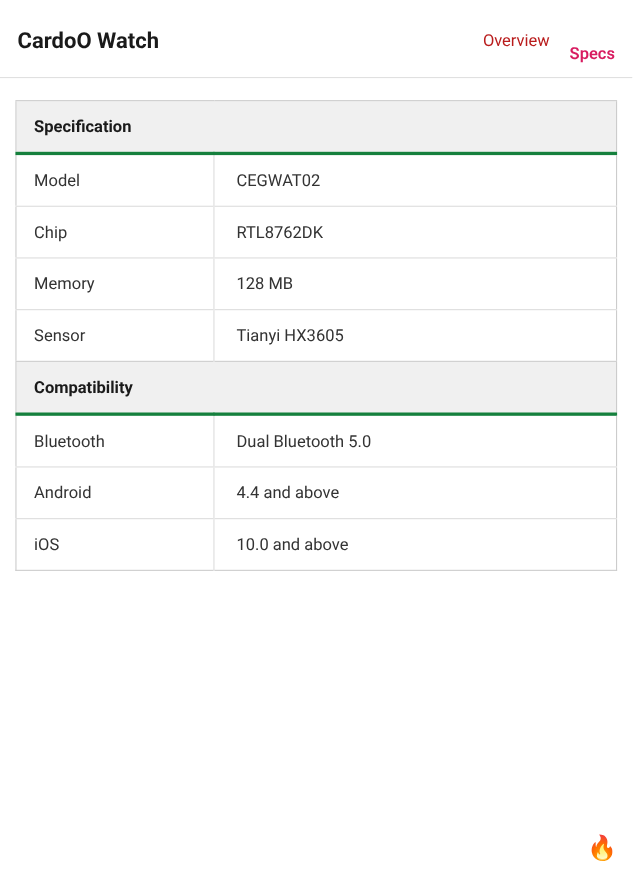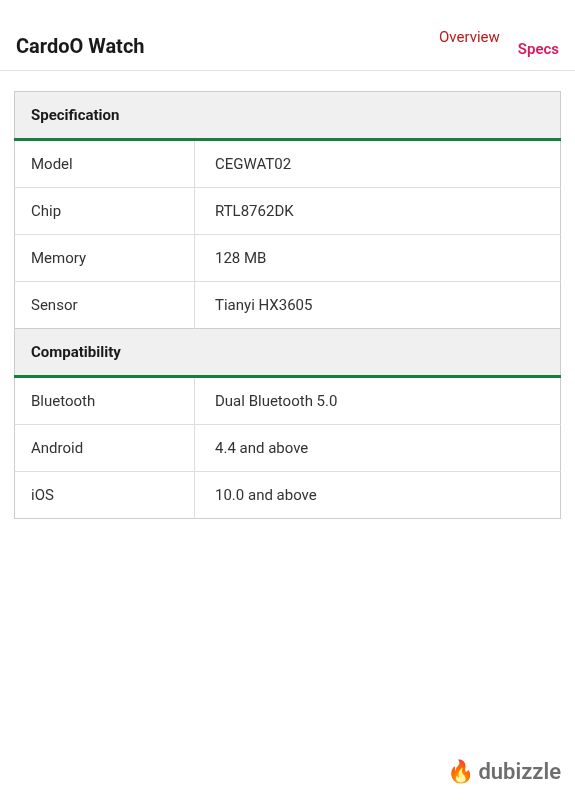--- a/index.html
+++ b/index.html
@@ -12,21 +12,21 @@
       font-family: -apple-system, BlinkMacSystemFont, 'Segoe UI', Roboto, sans-serif;
       background: #ffffff;
       width: 575px;
       min-height: 800px;
       color: #333;
       font-size: 15px;
     }
 
     .header {
       display: flex;
-      align-items: flex-end;
+      align-items: center;
       justify-content: space-between;
       padding: 16px 16px 12px 16px;
       border-bottom: 1px solid #e0e0e0;
     }
 
     .header-title {
       font-size: 20px;
       font-weight: 700;
       color: #1a1a1a;
     }
@@ -157,14 +157,13 @@
         <tr class="spec-row">
           <td>iOS</td>
           <td>10.0 and above</td>
         </tr>
       </tbody>
   </table>
 </div>
 
 <div class="watermark">
   <span class="flame-icon">🔥</span>
-  <span class="watermark-text">dubizzle</span>
 </div>
 
 </body></html>

